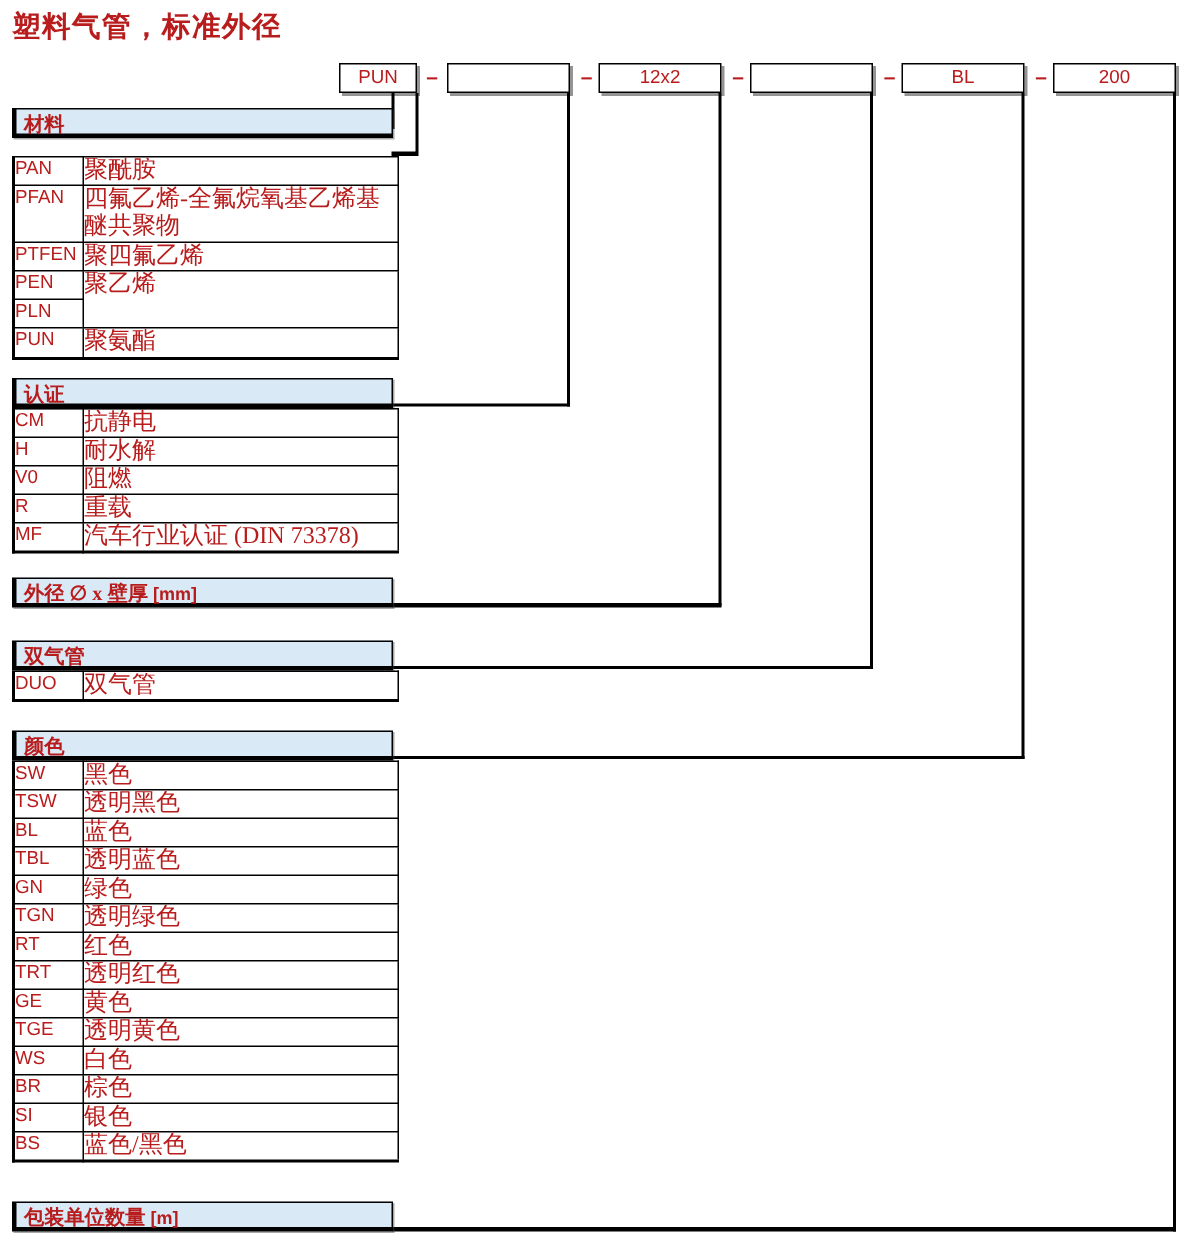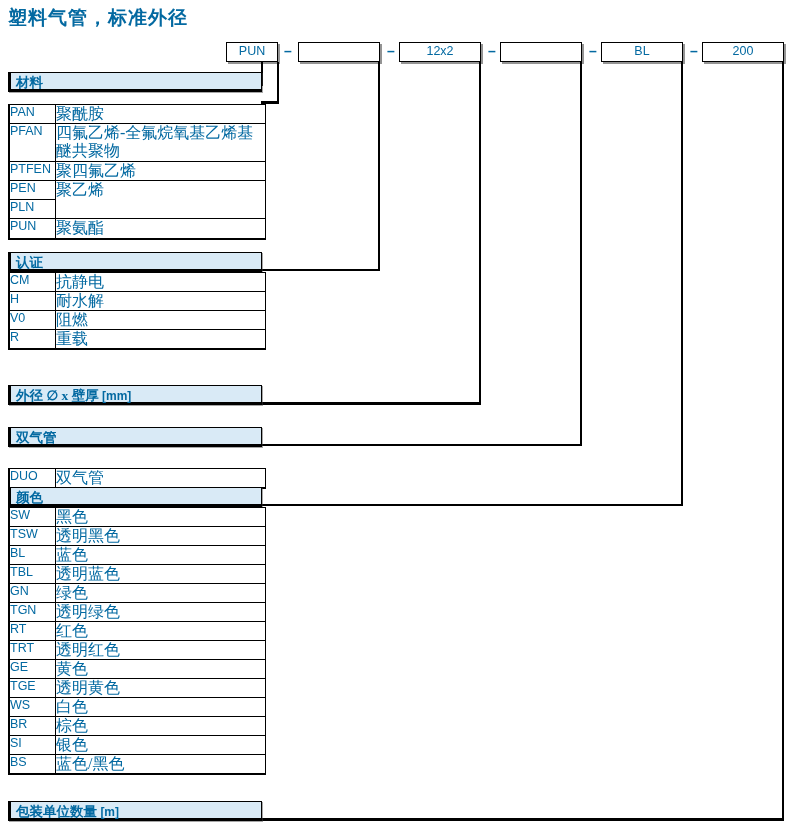--- a/index.html
+++ b/index.html
@@ -1,17 +1,17 @@
 <!DOCTYPE html>
 <html><head>
 <meta charset="utf-8">
 <style>
   html,body{margin:0;padding:0;background:#fff;}
   #page{position:relative;width:790px;height:831px;background:#ffffff;overflow:hidden;
-        font-family:"Liberation Sans",sans-serif;color:#0369a1;}
+        font-family:"Liberation Sans",sans-serif;color:#b91c1c;}
   .title{position:absolute;left:8px;top:5px;font-size:19px;font-weight:bold;
          letter-spacing:1px;font-family:"Liberation Sans",sans-serif;}
   
   .cbox{position:absolute;top:42px;height:20px;box-sizing:border-box;
         border:1.5px solid #000;background:#fff;box-shadow:2px 2px 0 rgba(60,60,60,.55);
         font-size:12.5px;line-height:16px;text-align:center;}
   .dash{position:absolute;top:42px;height:20px;width:20px;text-align:center;
         font-size:14px;line-height:18px;font-weight:bold;}
   
   .vline{position:absolute;width:2px;background:#000;}
@@ -116,32 +116,36 @@
       <td class="desc">耐水解</td>
     </tr>
     <tr class="r19">
       <td class="code">V0</td>
       <td class="desc">阻燃</td>
     </tr>
     <tr class="r19">
       <td class="code">R</td>
       <td class="desc">重载</td>
     </tr>
+    <tr class="r19">
+      <td class="code">MF</td>
+      <td class="desc">汽车行业认证 (DIN 73378)</td>
+    </tr>
   </tbody>
     </table>
 
   <div class="sec" style="top:385px;">
     <span>外径 ∅ x 壁厚</span>
     <span class="unit">[mm]</span>
   </div>
 
   <div class="sec" style="top:427px;">
     <span>双气管</span>
   </div>
-  <table class="tbl" style="top:468px;padding-left:43px;">
+  <table class="tbl" style="top:447px;padding-left:43px;">
     <tbody>
         <tr class="r19">
       <td class="code">DUO</td>
       <td class="desc">双气管</td>
     </tr>
   </tbody>
     </table>
 
   <div class="sec" style="top:487px;">
     <span>颜色</span>

